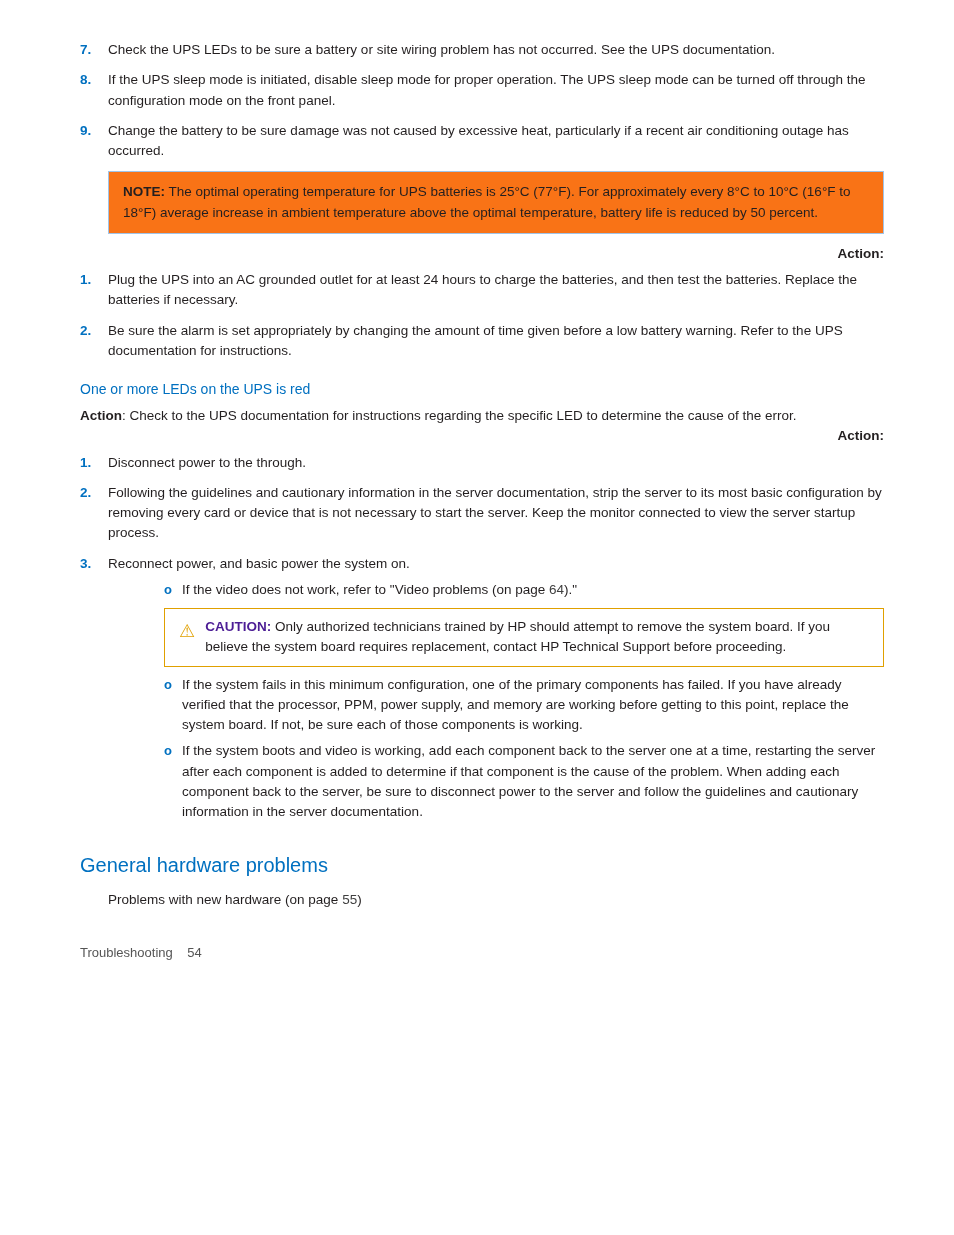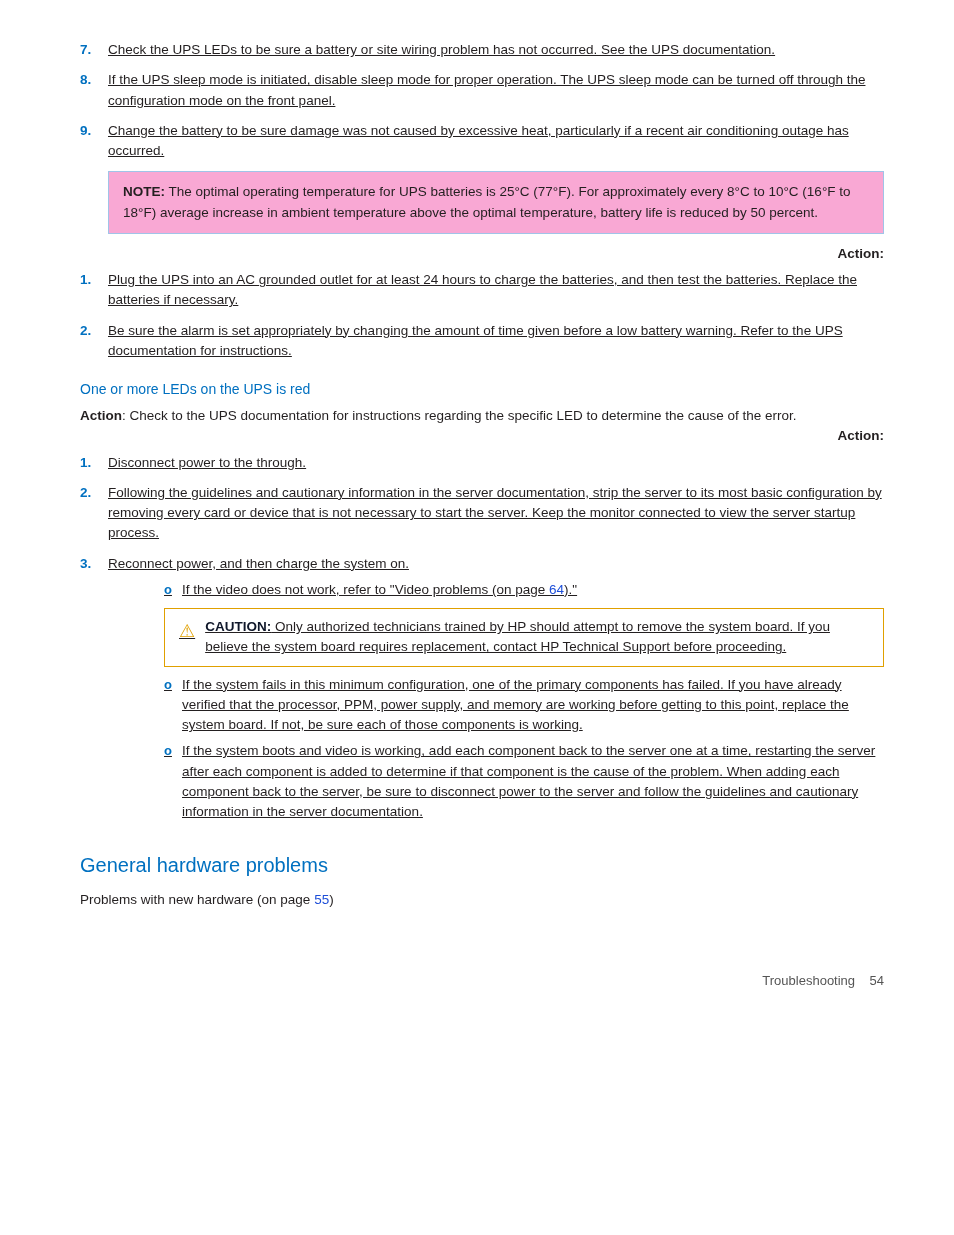--- a/index.html
+++ b/index.html
@@ -18,21 +18,21 @@
     .num {
       color: #0070c0;
       font-weight: bold;
       min-width: 28px;
       flex-shrink: 0;
     }
     .note-box {
       border: 1px solid #a0c4e8;
       padding: 10px 14px;
       margin: 10px 0 10px 28px;
-      background: #f9a8d4;
+      background: #f97316;
     }
     .note-label {
       font-weight: bold;
       color: #231f20;
     }
     .section-heading {
       color: #0070c0;
       font-size: 14px;
       font-weight: normal;
       margin: 18px 0 6px 0;
@@ -70,37 +70,35 @@
       gap: 10px;
     }
     .caution-triangle {
       color: #e0a000;
       font-size: 18px;
       flex-shrink: 0;
       margin-top: 1px;
     }
     .caution-label {
       font-weight: bold;
-      color: #0f172a;
+      color: #4c1d95;
     }
     .link-text {
-      color: #1d4ed8;
+      color: #404040;
       text-decoration: none;
     }
     .footer-line {
-      margin-top: 60px;
+      margin-top: 32px;
       display: flex;
-      justify-content: flex-end;
       color: #555;
       font-size: 13px;
       border-top: none;
     }
     .indent-content {
       flex: 1;
-      text-decoration: underline;
     }
   </style>
 </head>
 <body>
 
 <div class="numbered-item">
   <span class="num">7.</span>
   <span class="indent-content">Check the UPS LEDs to be sure a battery or site wiring problem has not occurred. See the UPS documentation.</span>
 </div>
 <div class="numbered-item">
@@ -144,21 +142,21 @@
   </div>
 
   <div class="numbered-item">
     <span class="num">2.</span>
     <span class="indent-content">Following the guidelines and cautionary information in the server documentation, strip the server to its most basic configuration by removing every card or device that is not necessary to start the server. Keep the monitor connected to view the server startup process.</span>
   </div>
 
   <div class="numbered-item">
     <span class="num">3.</span>
     <div class="indent-content">
-      <span>Reconnect power, and then charge the system on.</span>
+      <span>Reconnect power, and basic power the system on.</span>
       
       
       <div class="bullet-item" style="margin-top:6px;">
         <span class="bullet-o">o</span>
         <span>
           If the video does not work, refer to "Video problems (on page <a class="link-text" href="#">64</a>)."
         </span>
       </div>
       
       
@@ -178,21 +176,21 @@
       <div class="bullet-item">
         <span class="bullet-o">o</span>
         <span>If the system boots and video is working, add each component back to the server one at a time, restarting the server after each component is added to determine if that component is the cause of the problem. When adding each component back to the server, be sure to disconnect power to the server and follow the guidelines and cautionary information in the server documentation.</span>
       </div>
     </div>
   </div>
 </div>
 
 <div>
   <h2 class="major-heading">General hardware problems</h2>
-  <p style="">
+  <p style="margin-left:28px;">
     <span>Problems with new hardware (on page </span><a class="link-text" href="#">55</a><span>)</span>
   </p>
 </div>
 
 <div class="footer-line">
   <span>
     <span>Troubleshooting</span>&nbsp;&nbsp;&nbsp;&nbsp;<span>54</span>
   </span>
 </div>
 

